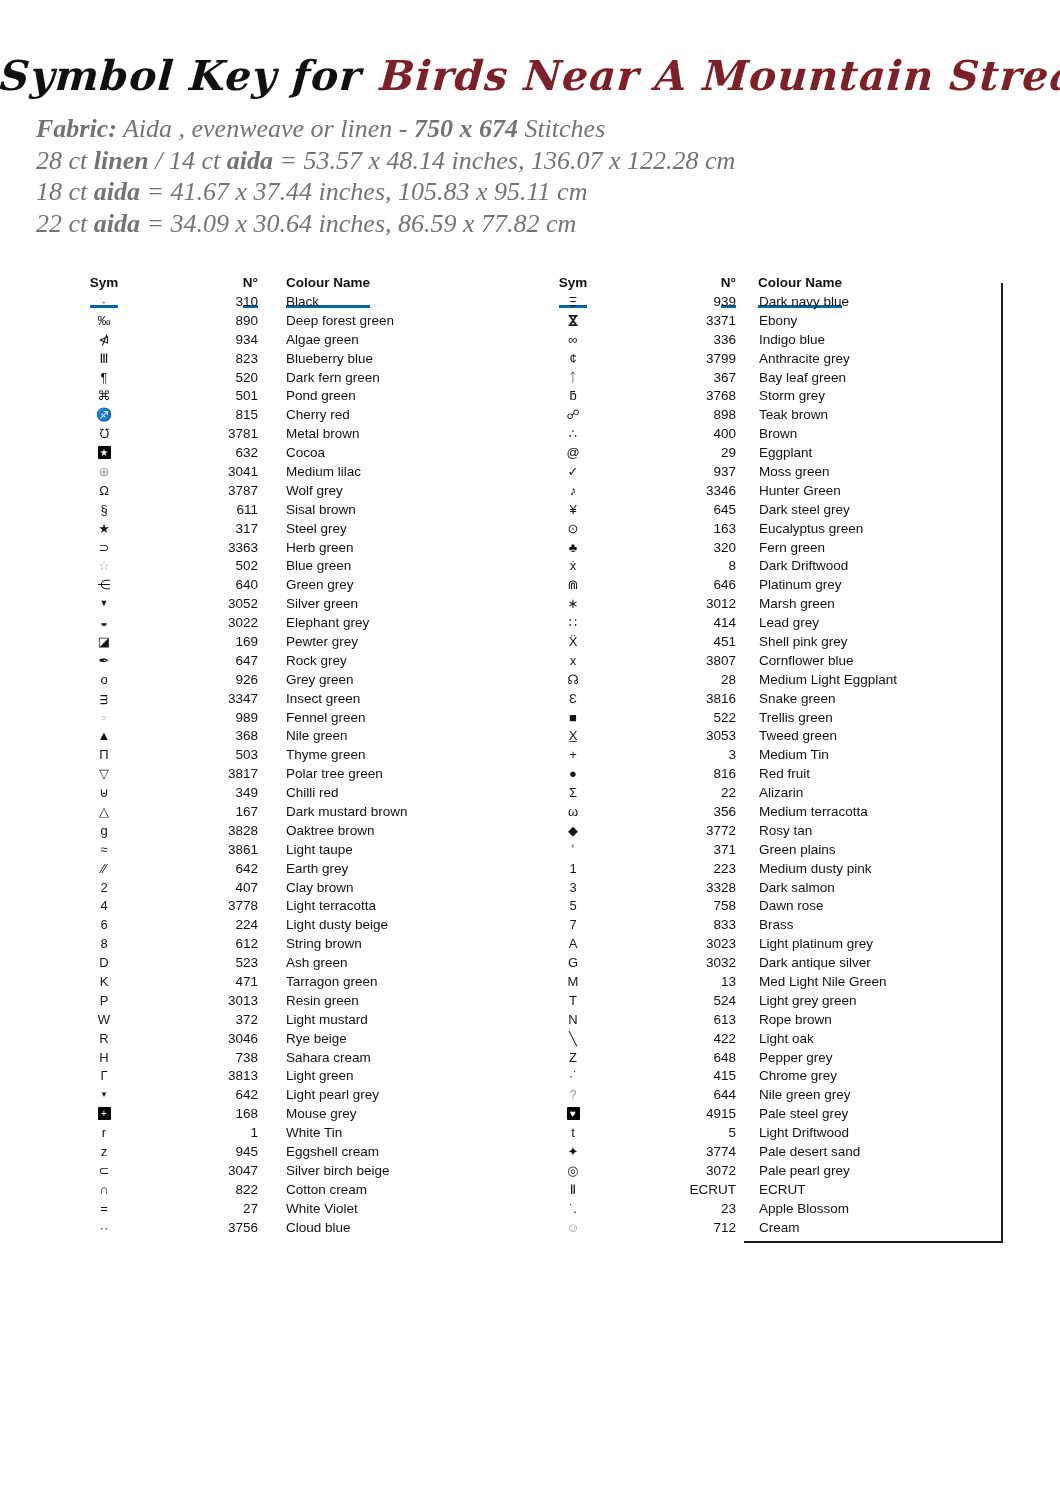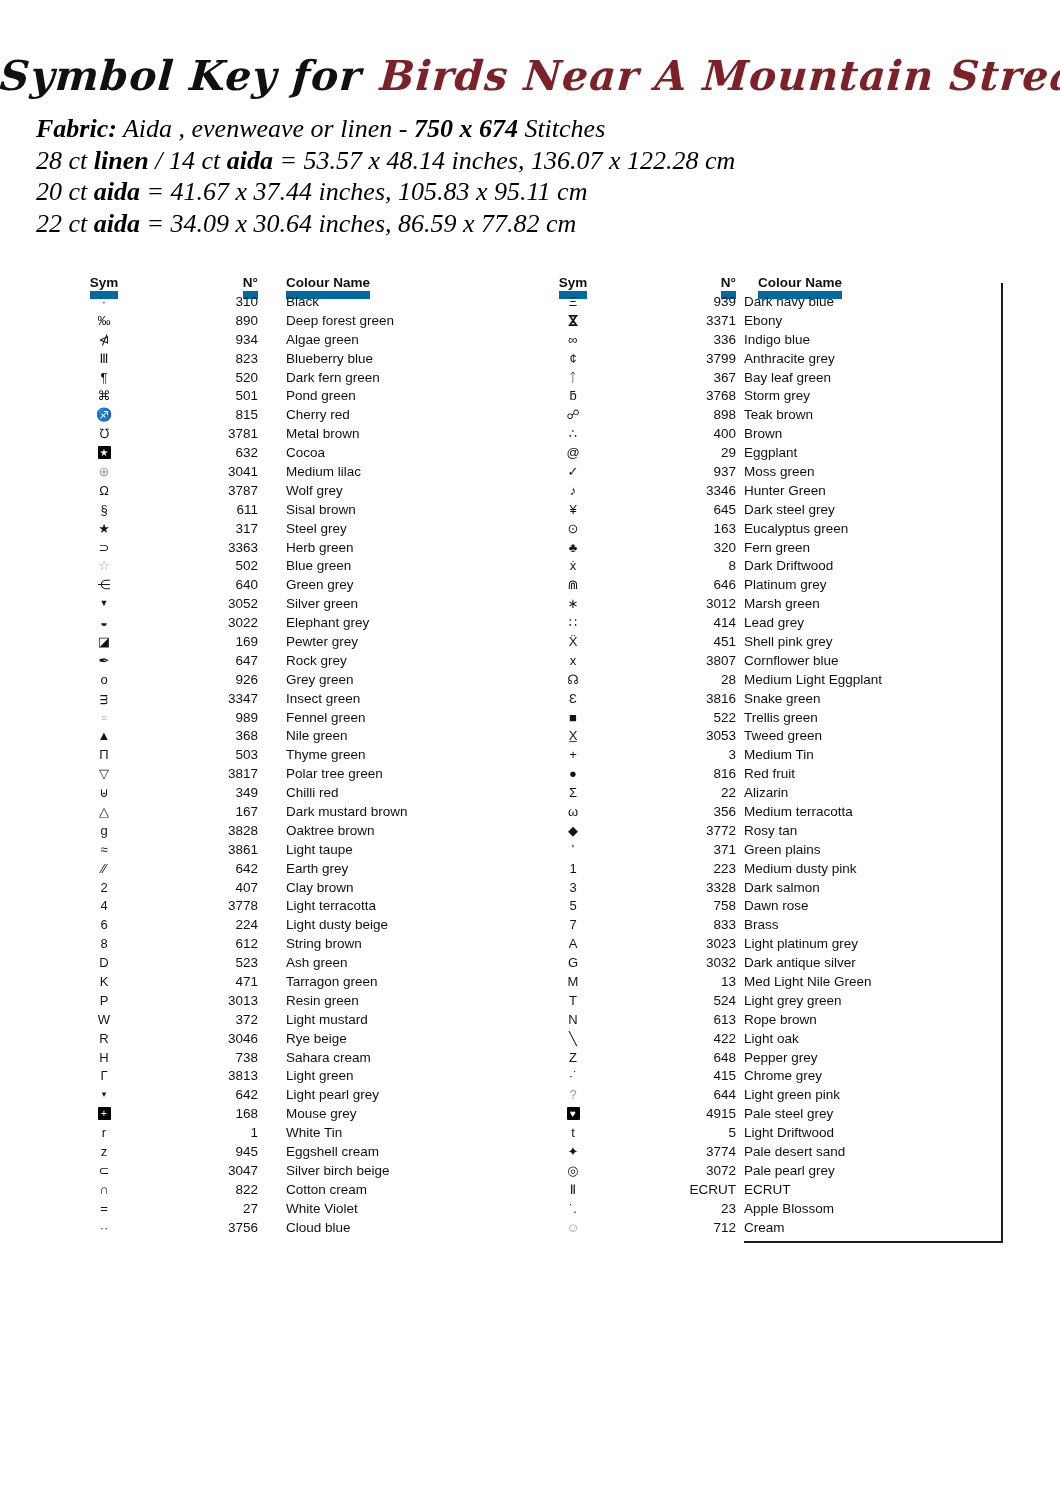--- a/index.html
+++ b/index.html
@@ -12,62 +12,62 @@
     position:absolute;top:52px;left:0;right:40px;text-align:center;
     font-family:"DejaVu Serif", serif;font-style:italic;font-weight:700;
     font-size:41px;letter-spacing:1px;white-space:nowrap;
   }
   .title .t-prefix{color:#101010;margin-right:18px;transform:skewX(-4deg);display:inline-block;}
   .title .t-name{display:inline-block;transform:skewX(-4deg);}
   
   .fabric{position:absolute;left:36px;top:113px;width:990px;}
   .fab-line{
     margin:0;font-family:"Liberation Serif", serif;font-style:italic;
-    font-size:26px;line-height:31.5px;white-space:nowrap;color:#000000;
+    font-size:26px;line-height:31.5px;white-space:nowrap;color:#737373;
   }
   .fab-line .b{font-weight:700;}
   
   .key-col{position:absolute;top:272px;}
   .key-col.left{left:60px;width:460px;}
   .key-col.right{left:540px;width:462px;}
   .khead,.krow{display:grid;align-items:center;}
   .key-col.left .khead,.key-col.left .krow{grid-template-columns:88px 110px 1fr;}
   .key-col.right .khead,.key-col.right .krow{grid-template-columns:66px 130px 1fr;}
   .khead{height:20px;font-weight:700;font-size:13.5px;}
   .khead .h-sym{text-align:center;}
   .khead .h-no{text-align:right;}
   .khead .h-name{padding-left:28px;}
   .key-col.right .khead .h-name{padding-left:22px;}
-  .khead span u{text-decoration:none;border-bottom:8px solid #0369a1;padding-bottom:1px;}
+  .khead span u{text-decoration:none;border-bottom:3px solid #0369a1;padding-bottom:15px;}
   .krow{height:18.9px;font-size:13.5px;}
   .c-sym{text-align:center;font-size:13px;line-height:13px;color:#151515;}
   .c-no{text-align:right;font-variant-numeric:tabular-nums;}
   .c-name{padding-left:28px;white-space:nowrap;}
-  .key-col.right .c-name{padding-left:8px;}
+  .key-col.right .c-name{padding-left:23px;}
   
   .c-sym.sm{font-size:9px;}
   .c-sym.light{color:#9a9a9a;}
   .c-sym.boxed{justify-self:center;background:#000;color:#fff;width:13px;height:13px;line-height:13px;font-size:10px;border-radius:1px;}
   .c-sym.rot90 i{display:inline-block;transform:rotate(90deg);font-style:normal;font-weight:700;}
   
   .vline{position:absolute;left:1001px;top:283px;width:2px;height:960px;background:#1c1c1c;}
   .hline{position:absolute;left:744px;top:1241px;width:259px;height:2px;background:#1c1c1c;}
 </style>
 </head>
 <body>
 
 <div class="title">
   <span class="t-prefix">Symbol Key for</span><span class="t-name" style="color: rgb(124, 33, 39);">Birds Near A Mountain Stream (x1)</span>
 </div>
 
 <div class="fabric">
 
 <p class="fab-line"><span class="b">Fabric:</span><span>  Aida , evenweave or  linen - </span><span class="b">750 x 674</span><span> Stitches</span></p>
     <p class="fab-line"><span>28 ct </span><span class="b">linen</span><span> / 14 ct </span><span class="b">aida</span><span> = 53.57 x 48.14 inches, 136.07 x 122.28 cm</span></p>
-    <p class="fab-line"><span>20 ct </span><span class="b">aida</span><span>  = 41.67 x 37.44 inches, 105.83 x 95.11 cm</span></p>
+    <p class="fab-line"><span>18 ct </span><span class="b">aida</span><span>  = 41.67 x 37.44 inches, 105.83 x 95.11 cm</span></p>
     <p class="fab-line"><span>22 ct </span><span class="b">aida</span><span> = 34.09 x 30.64 inches, 86.59 x 77.82 cm</span></p>
   </div>
 
 <div class="key-col left">
   <div class="khead">
     <span class="h-sym"><u>Sym</u></span>
     <span class="h-no"><u>N°</u></span>
     <span class="h-name"><u>Colour Name</u></span>
   </div>
   <div class="rows">
@@ -537,21 +537,21 @@
         <span class="c-name">Pepper grey</span>
       </div>
       <div class="krow">
         <span class="c-sym">·˙</span>
         <span class="c-no">415</span>
         <span class="c-name">Chrome grey</span>
       </div>
       <div class="krow">
         <span class="c-sym light">?</span>
         <span class="c-no">644</span>
-        <span class="c-name">Light green pink</span>
+        <span class="c-name">Nile green grey</span>
       </div>
       <div class="krow">
         <span class="c-sym boxed">♥</span>
         <span class="c-no">4915</span>
         <span class="c-name">Pale steel grey</span>
       </div>
       <div class="krow">
         <span class="c-sym">t</span>
         <span class="c-no">5</span>
         <span class="c-name">Light Driftwood</span>

